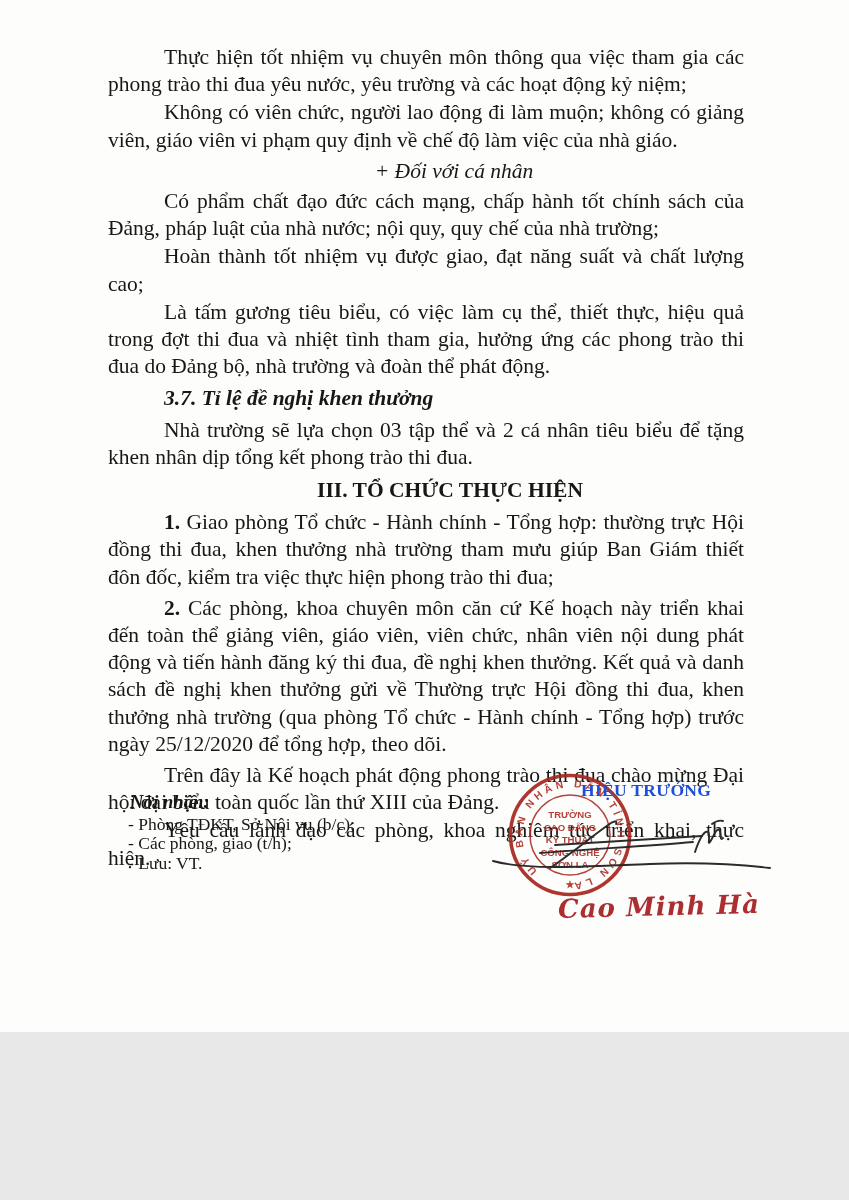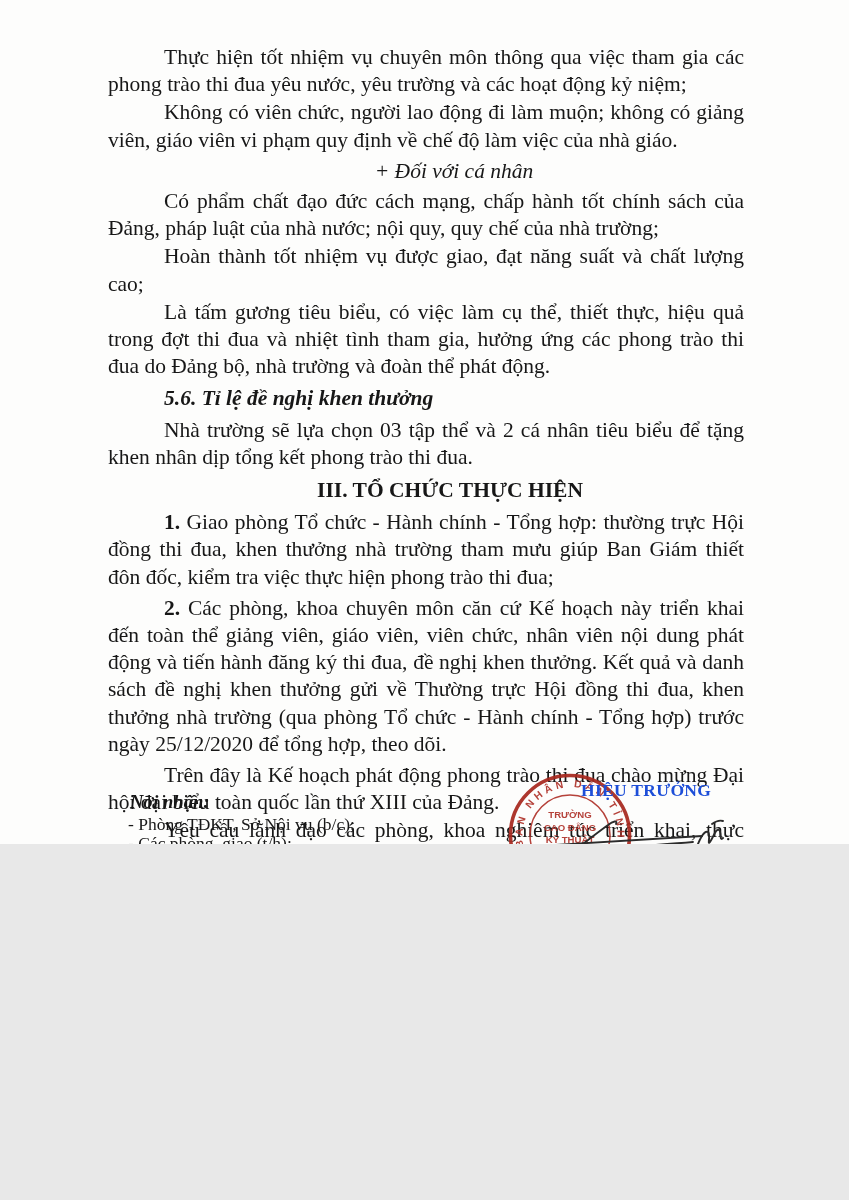--- a/index.html
+++ b/index.html
@@ -1,19 +1,19 @@
 <!DOCTYPE html>
 <html><head>
 <meta charset="utf-8">
 <style>
   * { margin:0; padding:0; box-sizing:border-box; }
   html,body { background:#e8e8e8; }
   .page {
     position:relative;
-    width:849px; height:844px;
+    width:849px; height:1032px;
     margin:0 auto;
     background:#fdfdfc;
     font-family:"Liberation Serif", serif;
     color:#171717;
     overflow:hidden;
   }
   
   .content {
     position:absolute;
     left:108px; top:44px; width:636px;
@@ -62,21 +62,21 @@
 
 <div class="page">
 
   <div class="content">
     <p>Thực hiện tốt nhiệm vụ chuyên môn thông qua việc tham gia các phong trào thi đua yêu nước, yêu trường và các hoạt động kỷ niệm;</p>
     <p>Không có viên chức, người lao động đi làm muộn; không có giảng viên, giáo viên vi phạm quy định về chế độ làm việc của nhà giáo.</p>
     <p class="para-italic" style="text-indent:56px;">+ Đối với cá nhân</p>
     <p>Có phẩm chất đạo đức cách mạng, chấp hành tốt chính sách của Đảng, pháp luật của nhà nước; nội quy, quy chế của nhà trường;</p>
     <p>Hoàn thành tốt nhiệm vụ được giao, đạt năng suất và chất lượng cao;</p>
     <p>Là tấm gương tiêu biểu, có việc làm cụ thể, thiết thực, hiệu quả trong đợt thi đua và nhiệt tình tham gia, hưởng ứng các phong trào thi đua do Đảng bộ, nhà trường và đoàn thể phát động.</p>
-    <p class="heading-bold-italic" style="text-indent:56px;">5.6. Tỉ lệ đề nghị khen thưởng</p>
+    <p class="heading-bold-italic" style="text-indent:56px;">3.7. Tỉ lệ đề nghị khen thưởng</p>
     <p>Nhà trường sẽ lựa chọn 03 tập thể và 2 cá nhân tiêu biểu để tặng khen nhân dịp tổng kết phong trào thi đua.</p>
     <p class="heading-bold">III. TỔ CHỨC THỰC HIỆN</p>
     <p class="numbered"><span class="num">1.</span><span> Giao phòng Tổ chức - Hành chính - Tổng hợp: thường trực Hội đồng thi đua, khen thưởng nhà trường tham mưu giúp Ban Giám thiết đôn đốc, kiểm tra việc thực hiện phong trào thi đua;</span></p>
     <p class="numbered"><span class="num">2.</span><span> Các phòng, khoa chuyên môn căn cứ Kế hoạch này triển khai đến toàn thể giảng viên, giáo viên, viên chức, nhân viên nội dung phát động và tiến hành đăng ký thi đua, đề nghị khen thưởng. Kết quả và danh sách đề nghị khen thưởng gửi về Thường trực Hội đồng thi đua, khen thưởng nhà trường (qua phòng Tổ chức - Hành chính - Tổng hợp) trước ngày 25/12/2020 để tổng hợp, theo dõi.</span></p>
     <p class="numbered">Trên đây là Kế hoạch phát động phong trào thi đua chào mừng Đại hội đại biểu toàn quốc lần thứ XIII của Đảng.</p>
     <p>Yêu cầu lãnh đạo các phòng, khoa nghiêm túc triển khai, thực hiện.</p>
   </div>
 
   <div class="recipients">
     <div class="title">Nơi nhận:</div>

